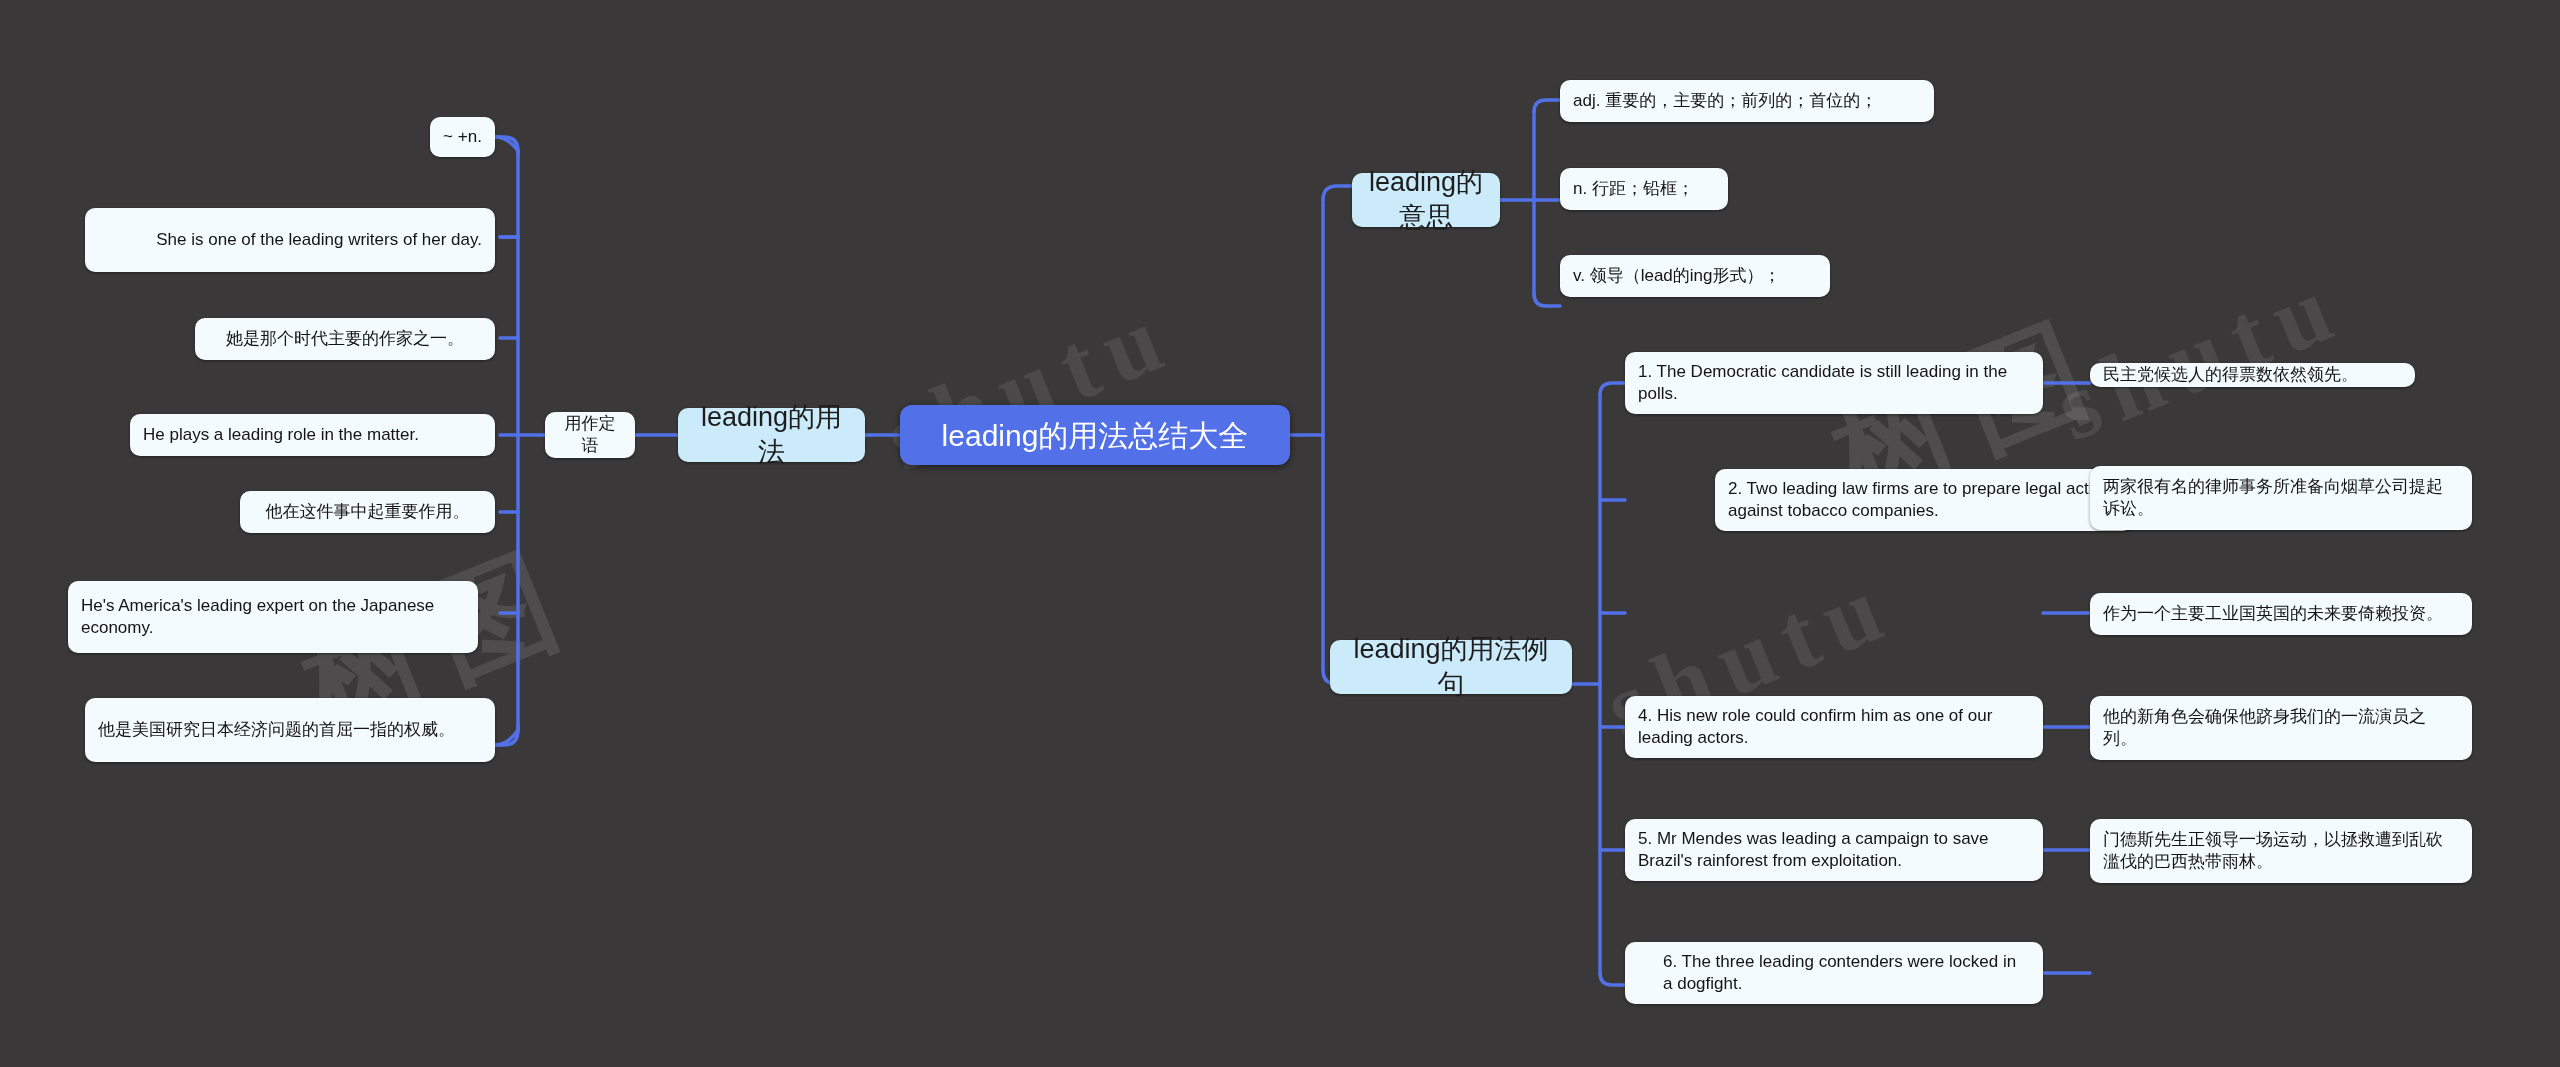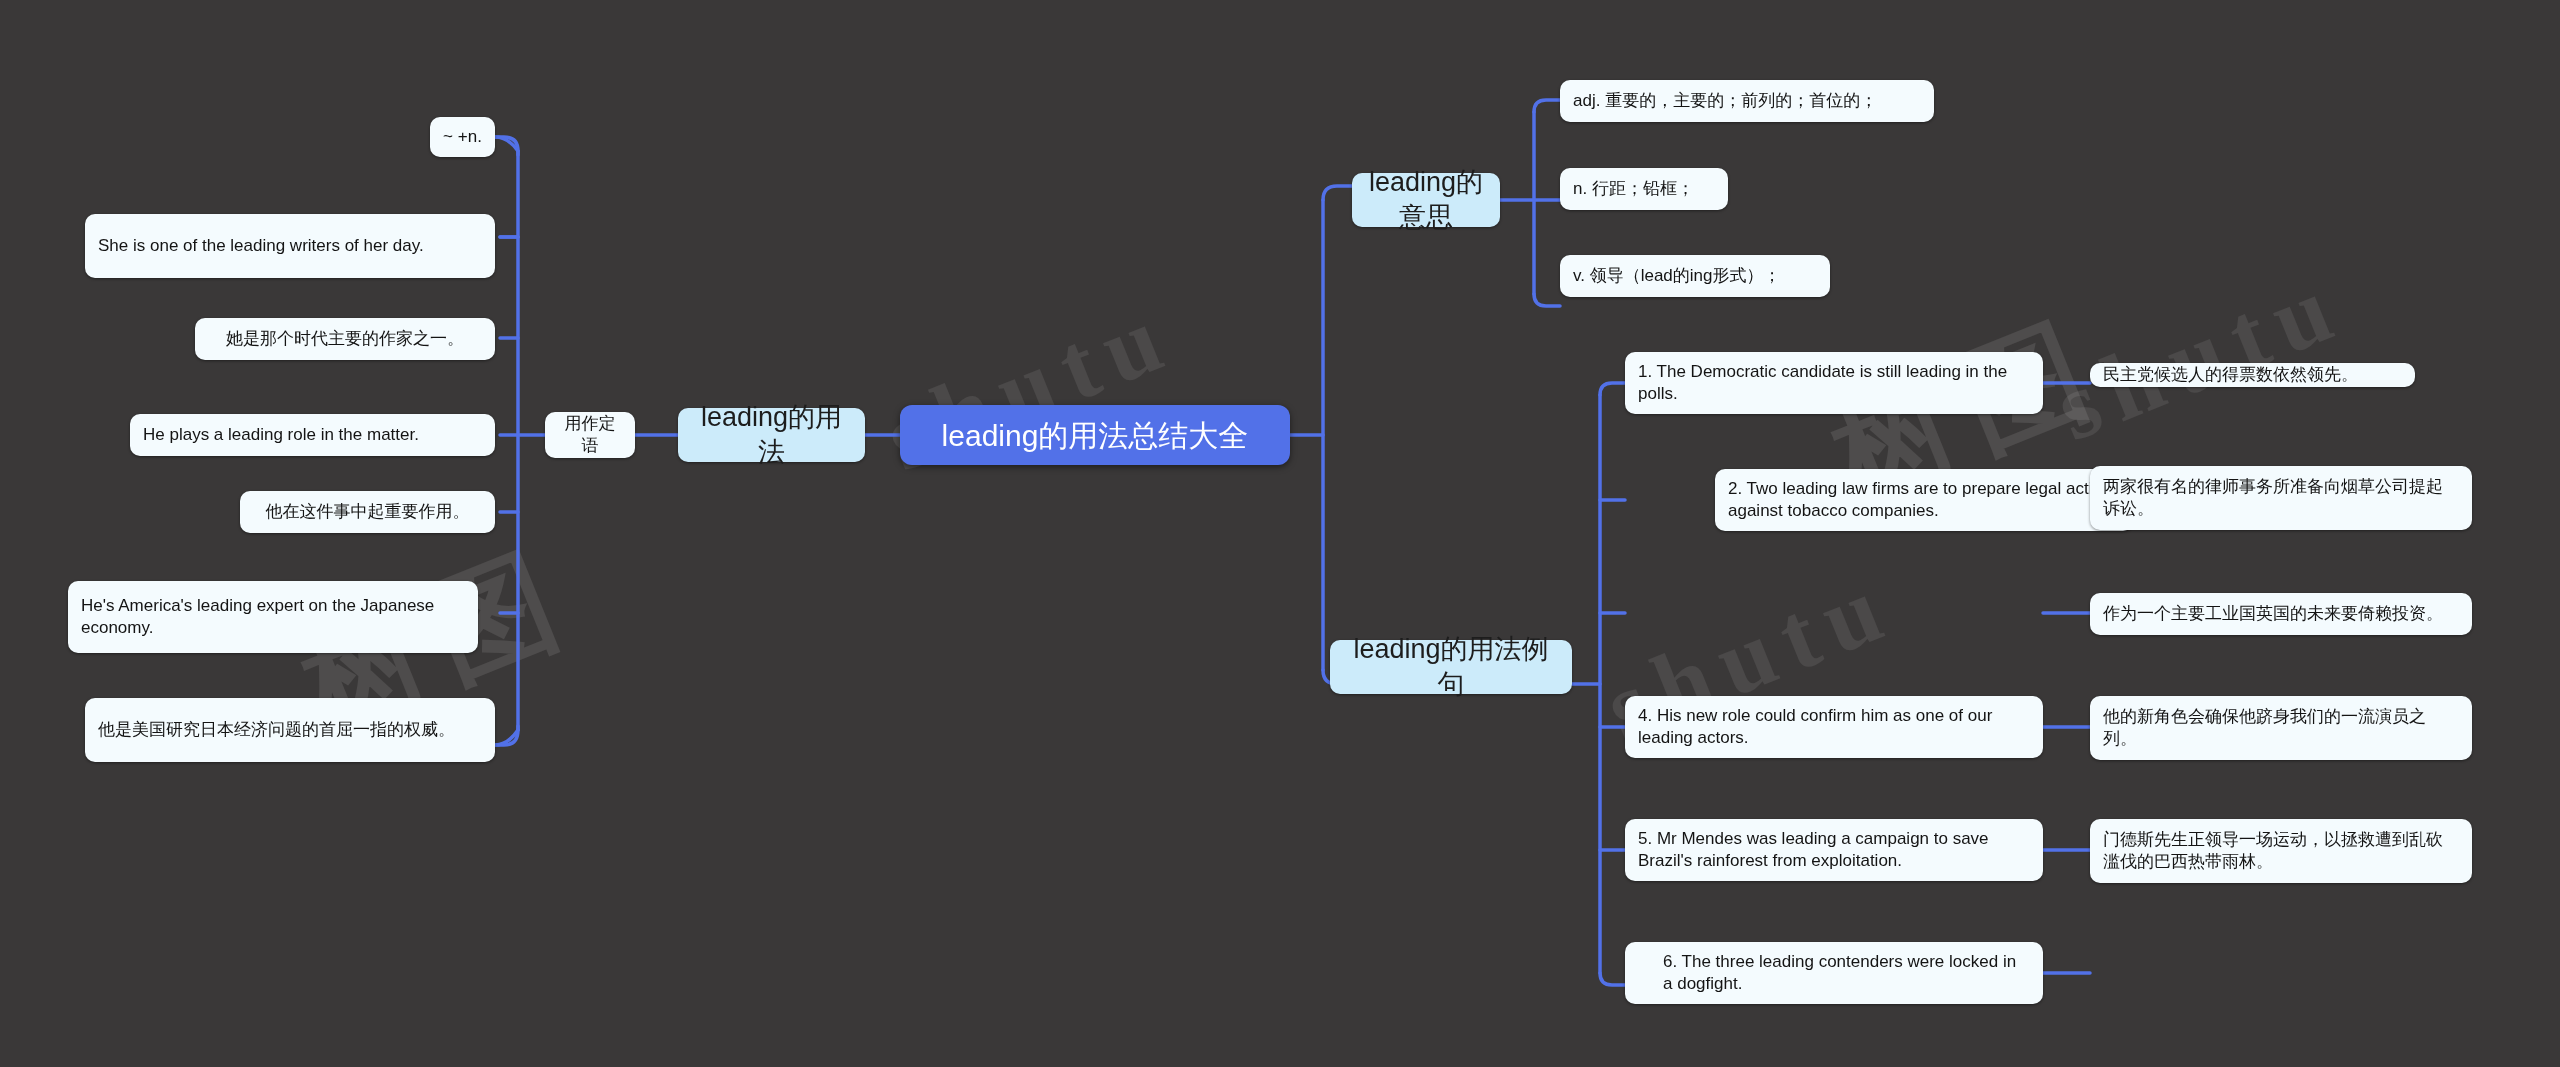--- a/index.html
+++ b/index.html
@@ -153,21 +153,21 @@
   </div>
 
   <div class="node leaf txt-center" style="left:545px;top:412px;width:90px;height:46px;">
     <span>用作定语</span>
   </div>
 
   <div class="node leaf txt-center" style="left:430px;top:117px;width:65px;height:40px;">
     <span>~ +n.</span>
   </div>
 
-  <div class="node leaf txt-left" style="left:85px;top:214px;width:410px;height:64px;">
+  <div class="node leaf txt-left" style="left:85px;top:208px;width:410px;height:64px;text-align:right;">
     <span>She is one of the leading writers of her day.</span>
   </div>
 
   <div class="node leaf cn txt-center" style="left:195px;top:318px;width:300px;height:42px;">
     <span>她是那个时代主要的作家之一。</span>
   </div>
 
   <div class="node leaf txt-left" style="left:130px;top:414px;width:365px;height:42px;">
     <span>He plays a leading role in the matter.</span>
   </div>

